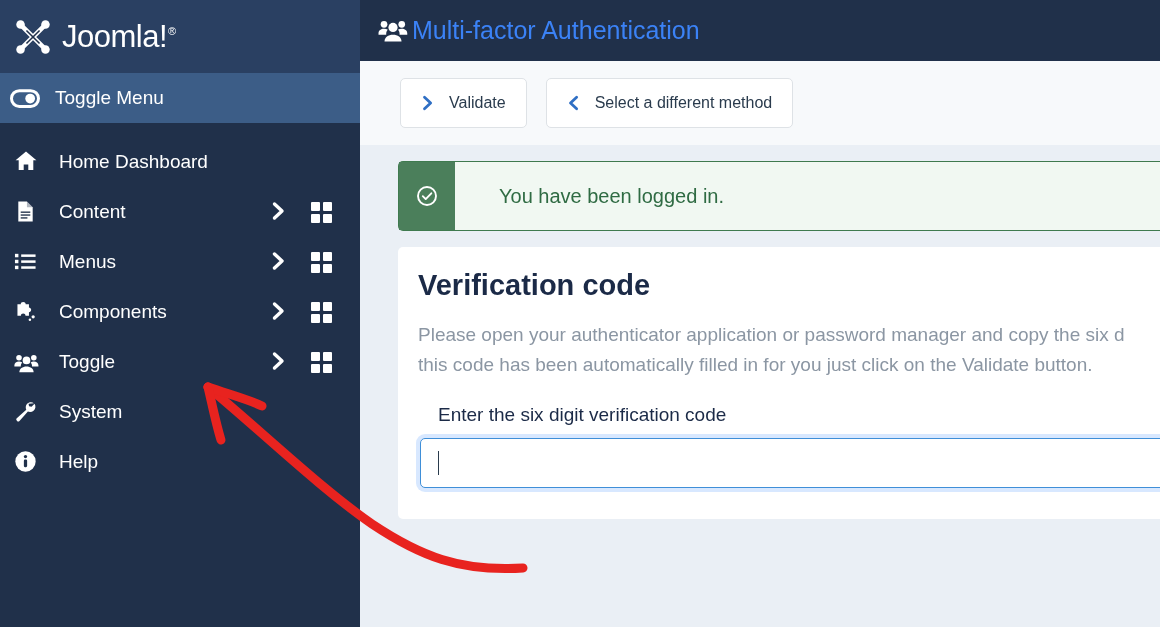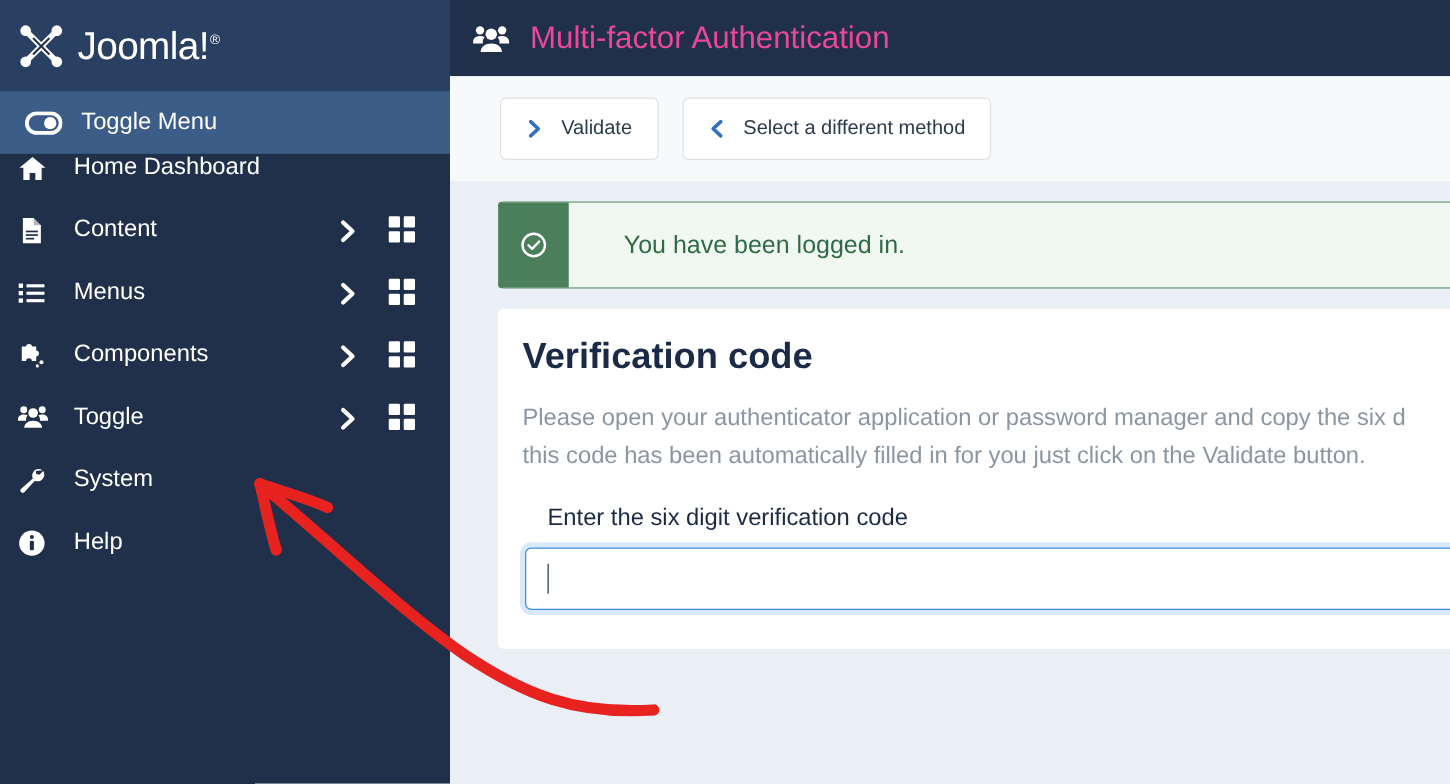--- a/index.html
+++ b/index.html
@@ -37,32 +37,32 @@
   #brand .reg {
     font-size: 11px;
     vertical-align: super;
     margin-left: 1px;
   }
 
   #toggle-menu {
     height: 50px;
     background: #3c5d87;
     display: flex; align-items: center;
-    padding-left: 20px;
+    padding-left: 10px;
     cursor: pointer;
   }
   #toggle-menu .tm-icon { width: 30px; flex: 0 0 30px; display:flex; align-items:center; }
   #toggle-menu .tm-label {
     color: #ffffff; font-size: 19px; margin-left: 15px;
     white-space: nowrap;
   }
 
   .nav-item {
     height: 50px;
-    display: flex; align-items: flex-start;
+    display: flex; align-items: flex-end;
     padding-left: 14px; padding-right: 14px;
     cursor: pointer;
     position: relative;
   }
   .nav-item .ni-icon {
     width: 30px; flex: 0 0 30px;
     display: flex; align-items: center; justify-content: flex-start;
   }
   .nav-item .ni-label {
     color: #ffffff; font-size: 19px; margin-left: 15px;
@@ -89,21 +89,21 @@
     background: #eaeff5;
   }
   #header {
     height: 61px;
     background: #20304a;
     display: flex; align-items: center;
     padding-left: 18px;
   }
   #header .hd-icon { width: 34px; flex: 0 0 34px; display:flex; align-items:center; }
   #header .hd-title {
-    color: #ec4899; font-size: 25px; margin-left: 12px;
+    color: #3b82f6; font-size: 25px; 
     white-space: nowrap;
   }
 
   #toolbar {
     height: 84px;
     background: #f7f9fb;
     display: flex; align-items: center;
     padding-left: 40px;
     gap: 19px;
   }

